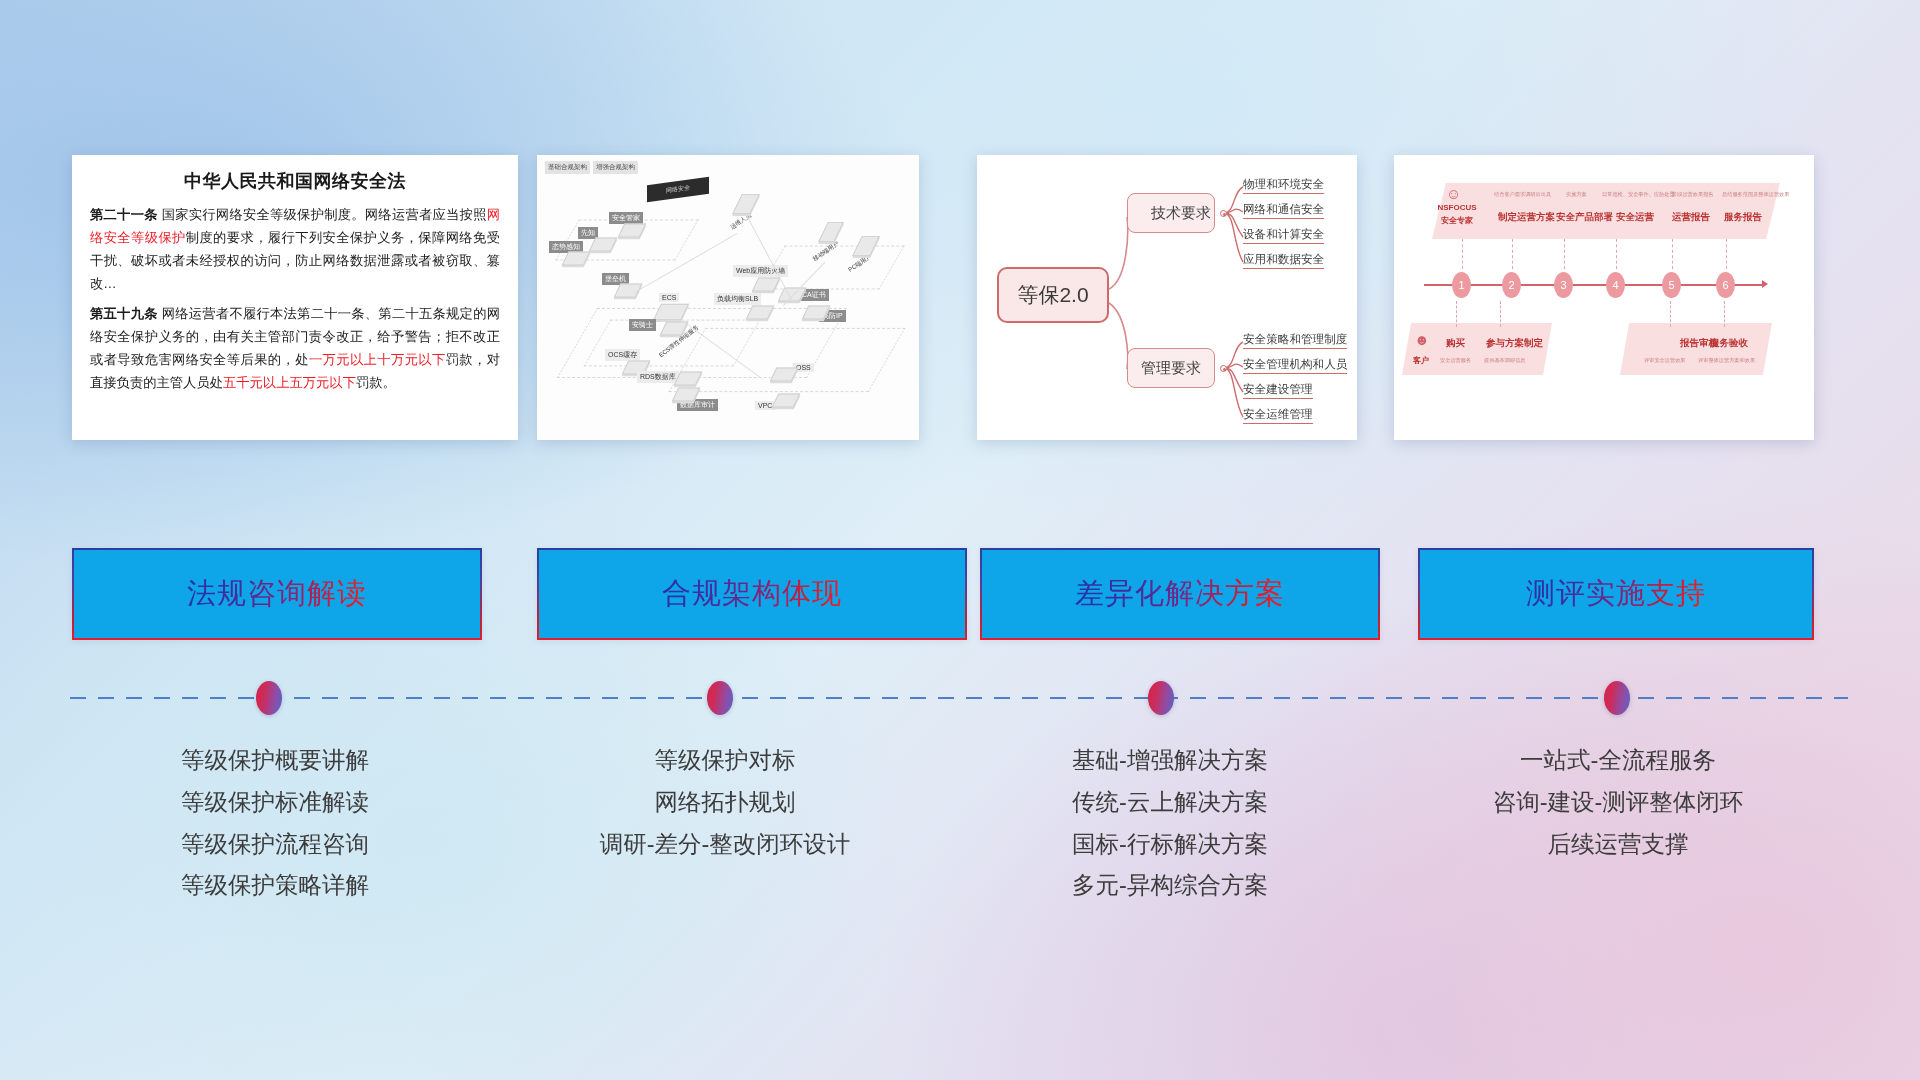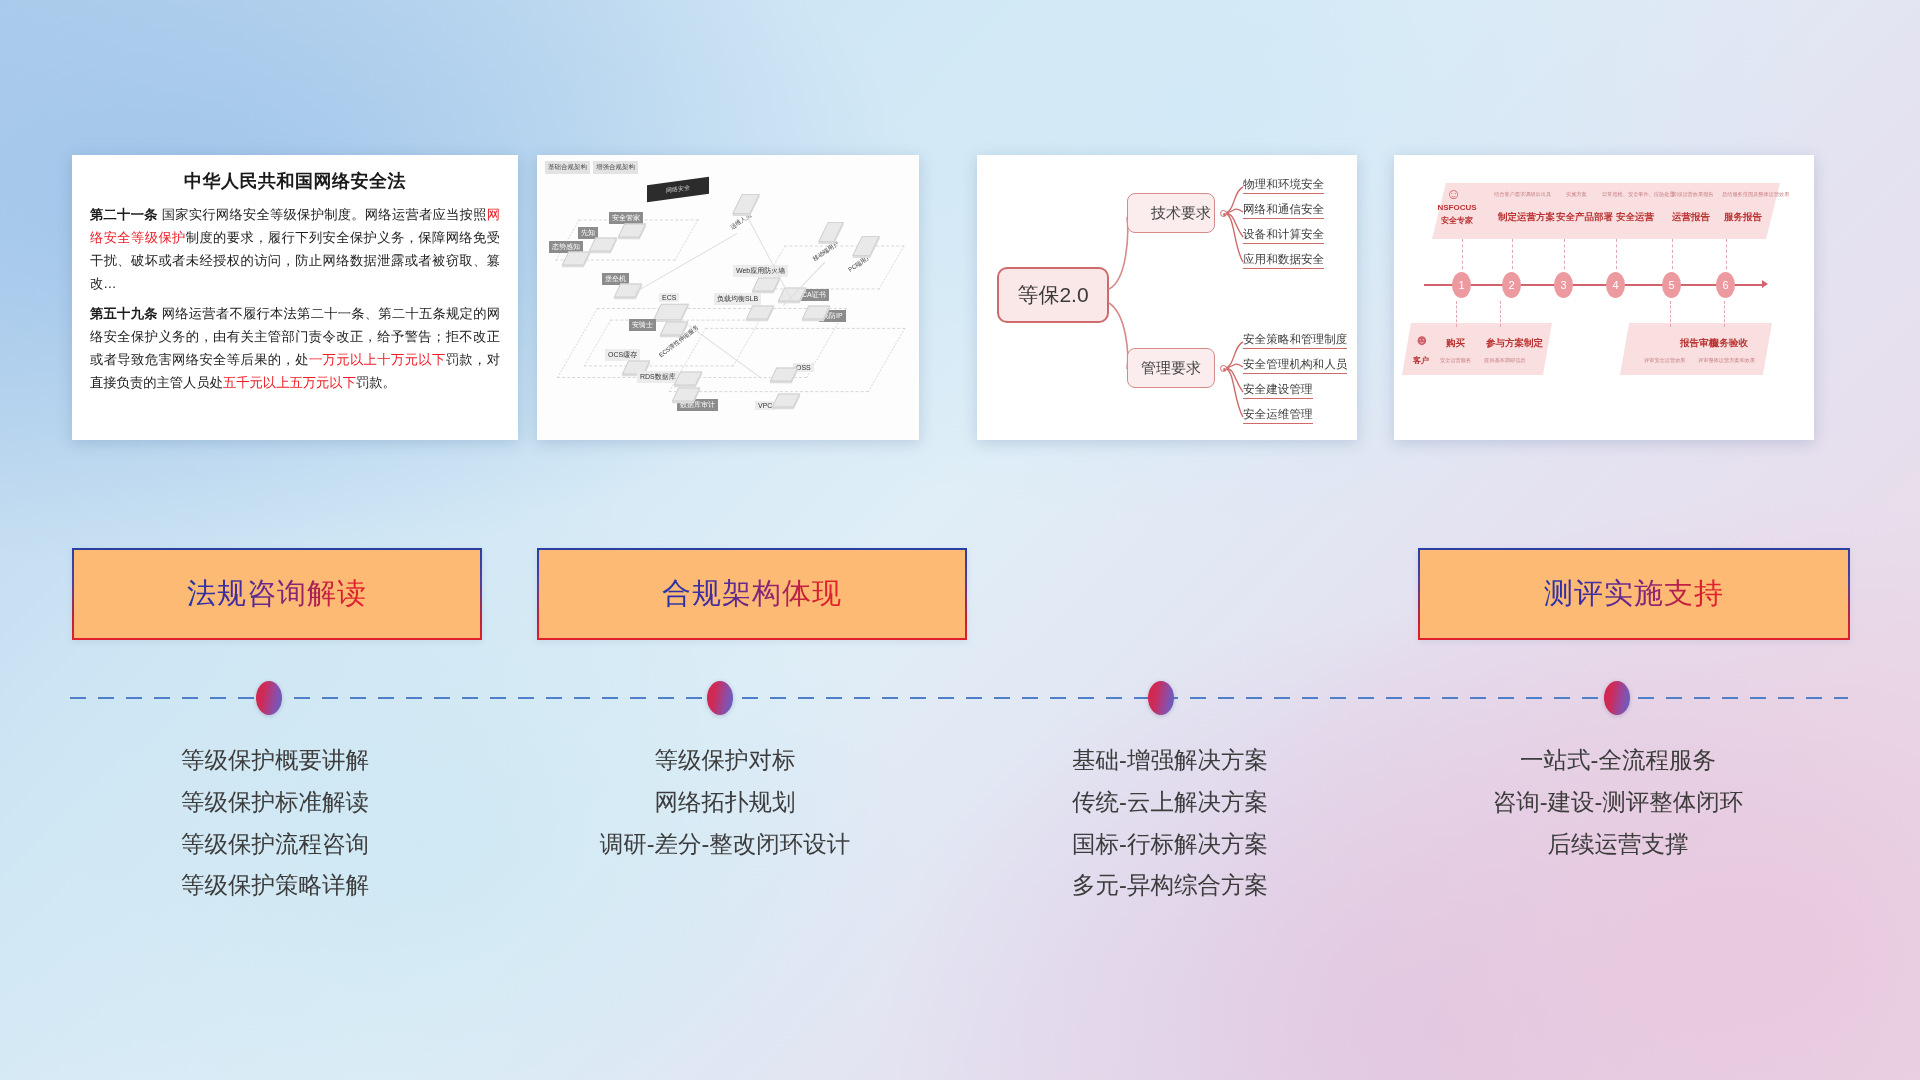--- a/index.html
+++ b/index.html
@@ -114,30 +114,30 @@
   }
   .tl-big { position:absolute; font-size:9.5px; color:#b33; font-weight:bold; white-space:nowrap; }
   .tl-sm  { position:absolute; font-size:5.2px; color:#c87f84; white-space:nowrap; }
   .tl-conn { position:absolute; width:1px; border-left:1px dashed #e0a8ad; }
   .tl-icon { position:absolute; color:#d0606a; font-size:15px; }
   .tl-role { position:absolute; font-size:8px; color:#b33; font-weight:bold; white-space:nowrap; text-align:center; }
 
   
   .titles { position:absolute; left:0; top:548px; width:1920px; height:96px; }
   .tbox {
-    position:absolute; top:0; height:92px; background:#fdba74;
+    position:absolute; top:0; height:92px; background:#0ea5e9;
     display:flex; align-items:center; justify-content:center;
     box-shadow:0 2px 6px rgba(60,90,140,0.10);
     border-width:2px; border-style:solid;
     border-image:linear-gradient(180deg,#2b3fa0 0%, #4e3fa0 35%, #b9243a 75%, #e01f2d 100%) 1;
   }
   .tbox.t1 { left:72px;   width:410px; }
   .tbox.t2 { left:537px;  width:430px; }
   .tbox.t3 { left:980px;  width:400px; }
-  .tbox.t4 { left:1418px; width:432px;text-align:right; }
+  .tbox.t4 { left:1418px; width:396px;text-align:right; }
   .tbox span {
     font-size:29px; font-weight:500; letter-spacing:1px;
     background:linear-gradient(90deg,#2233a8 0%, #4a2c9c 32%, #8e2472 60%, #cf1f33 82%, #e8202c 100%);
     -webkit-background-clip:text; background-clip:text;
     -webkit-text-fill-color:transparent; color:transparent;
   }
 
   
   .tline { position:absolute; left:70px; top:697px; width:1778px; height:2px;
     background-image:linear-gradient(90deg,#4f7fc8 0 16px, transparent 16px 28px);
@@ -345,20 +345,23 @@
   </div>
 </div>
 
 <div class="titles">
   <div class="tbox t1">
       <span>法规咨询解读</span>
     </div>
   <div class="tbox t2">
       <span>合规架构体现</span>
     </div>
+  <div class="tbox t3">
+      <span>差异化解决方案</span>
+    </div>
   <div class="tbox t4">
       <span>测评实施支持</span>
     </div>
 </div>
 
 <div class="tline"></div>
 <div class="tdot d1"></div>
 <div class="tdot d2"></div>
 <div class="tdot d3"></div>
 <div class="tdot d4"></div>

